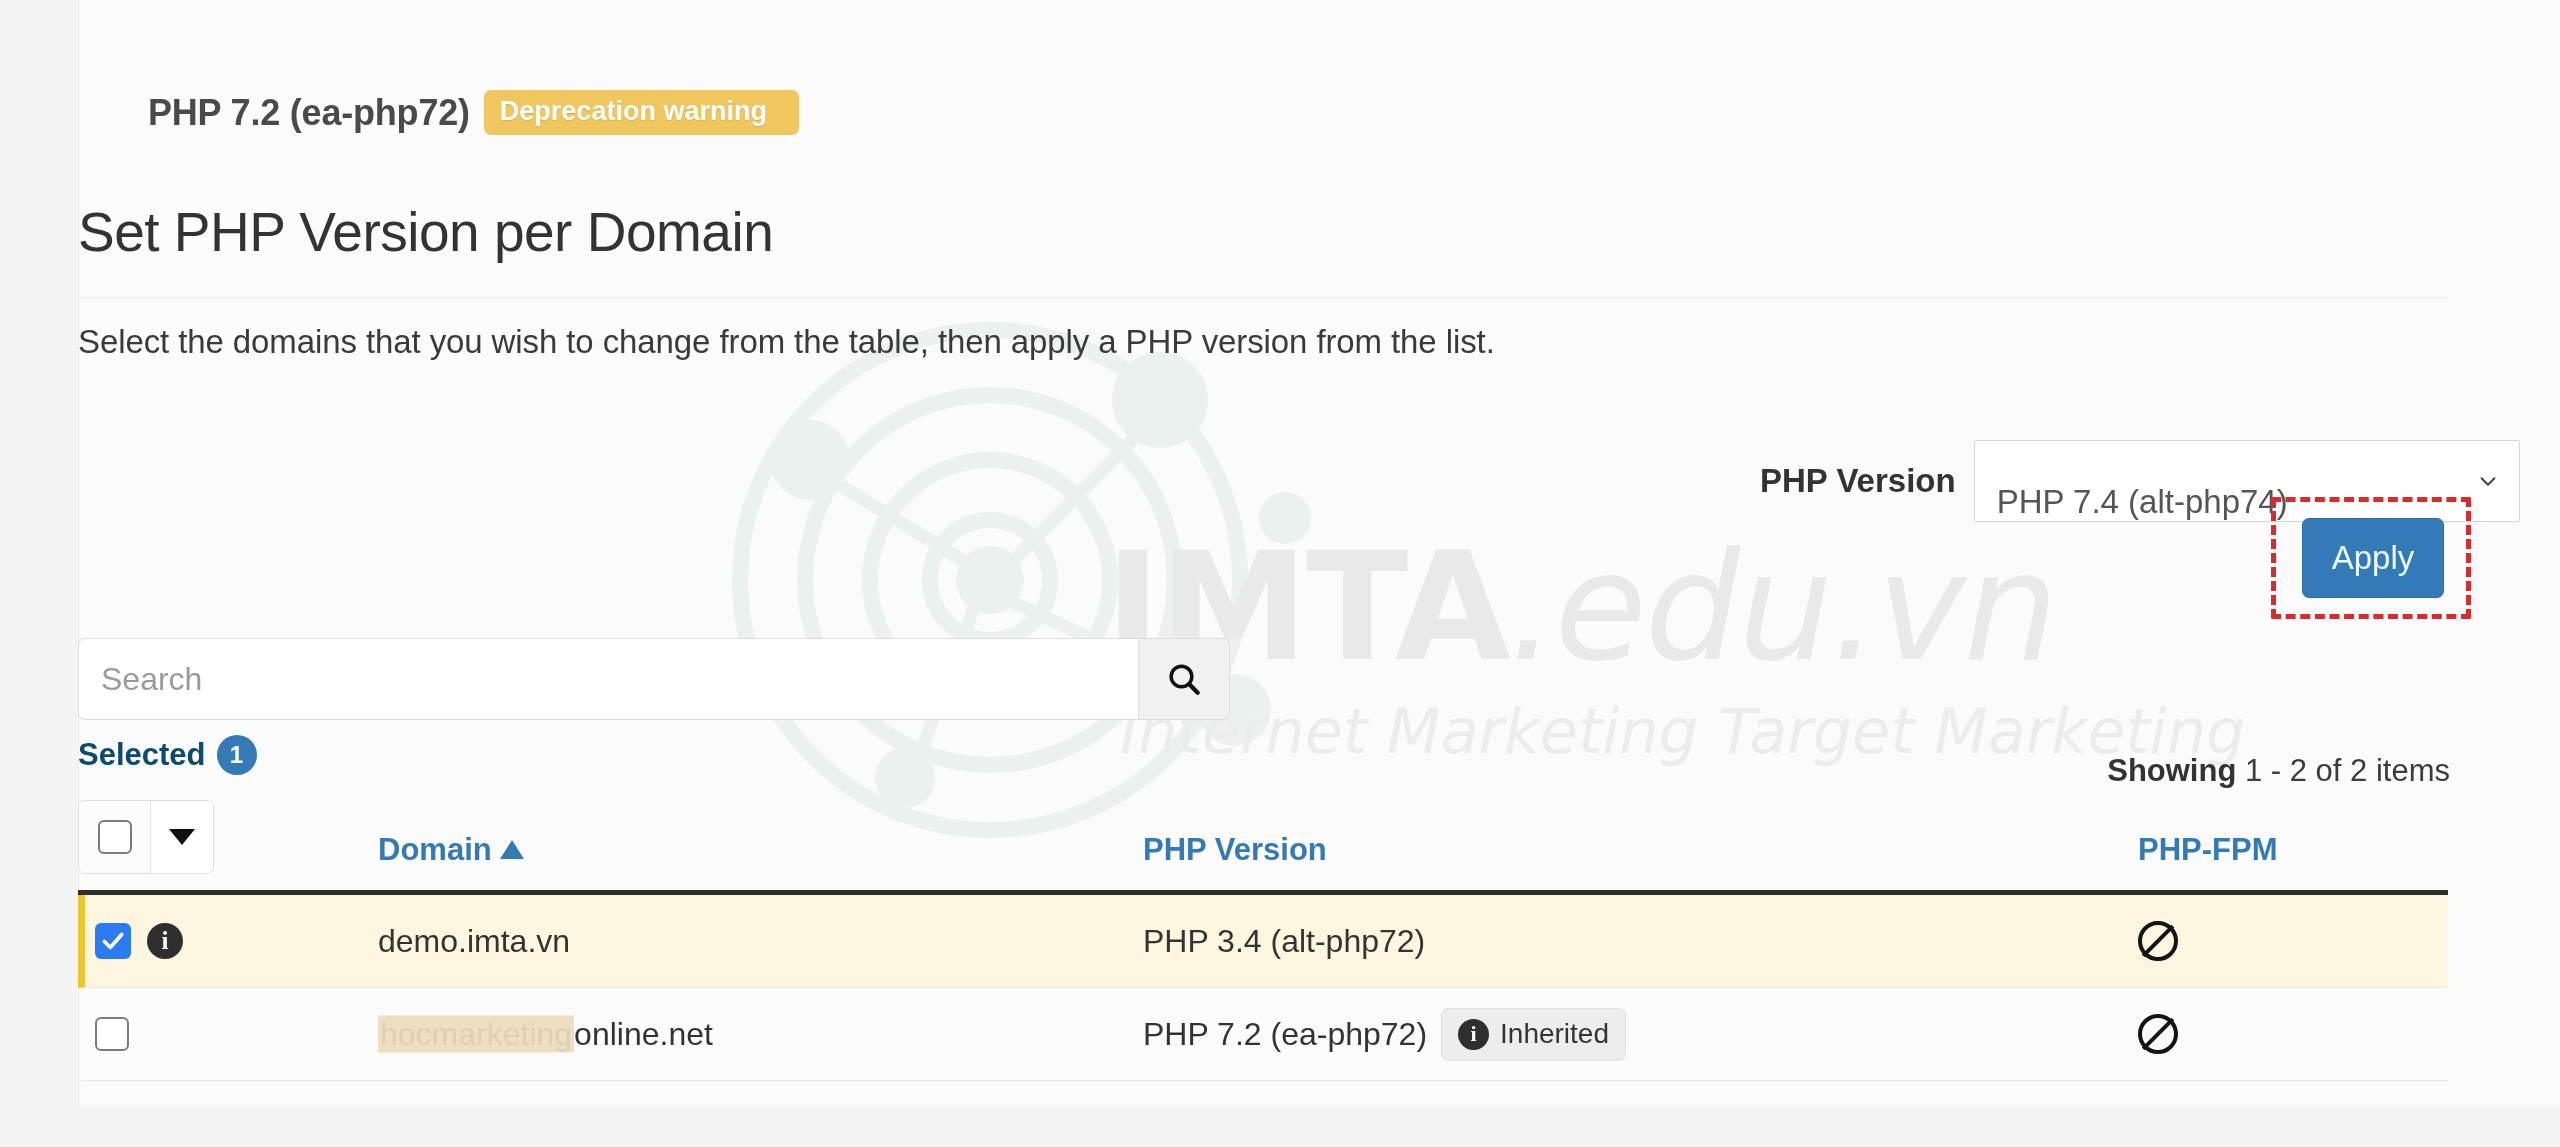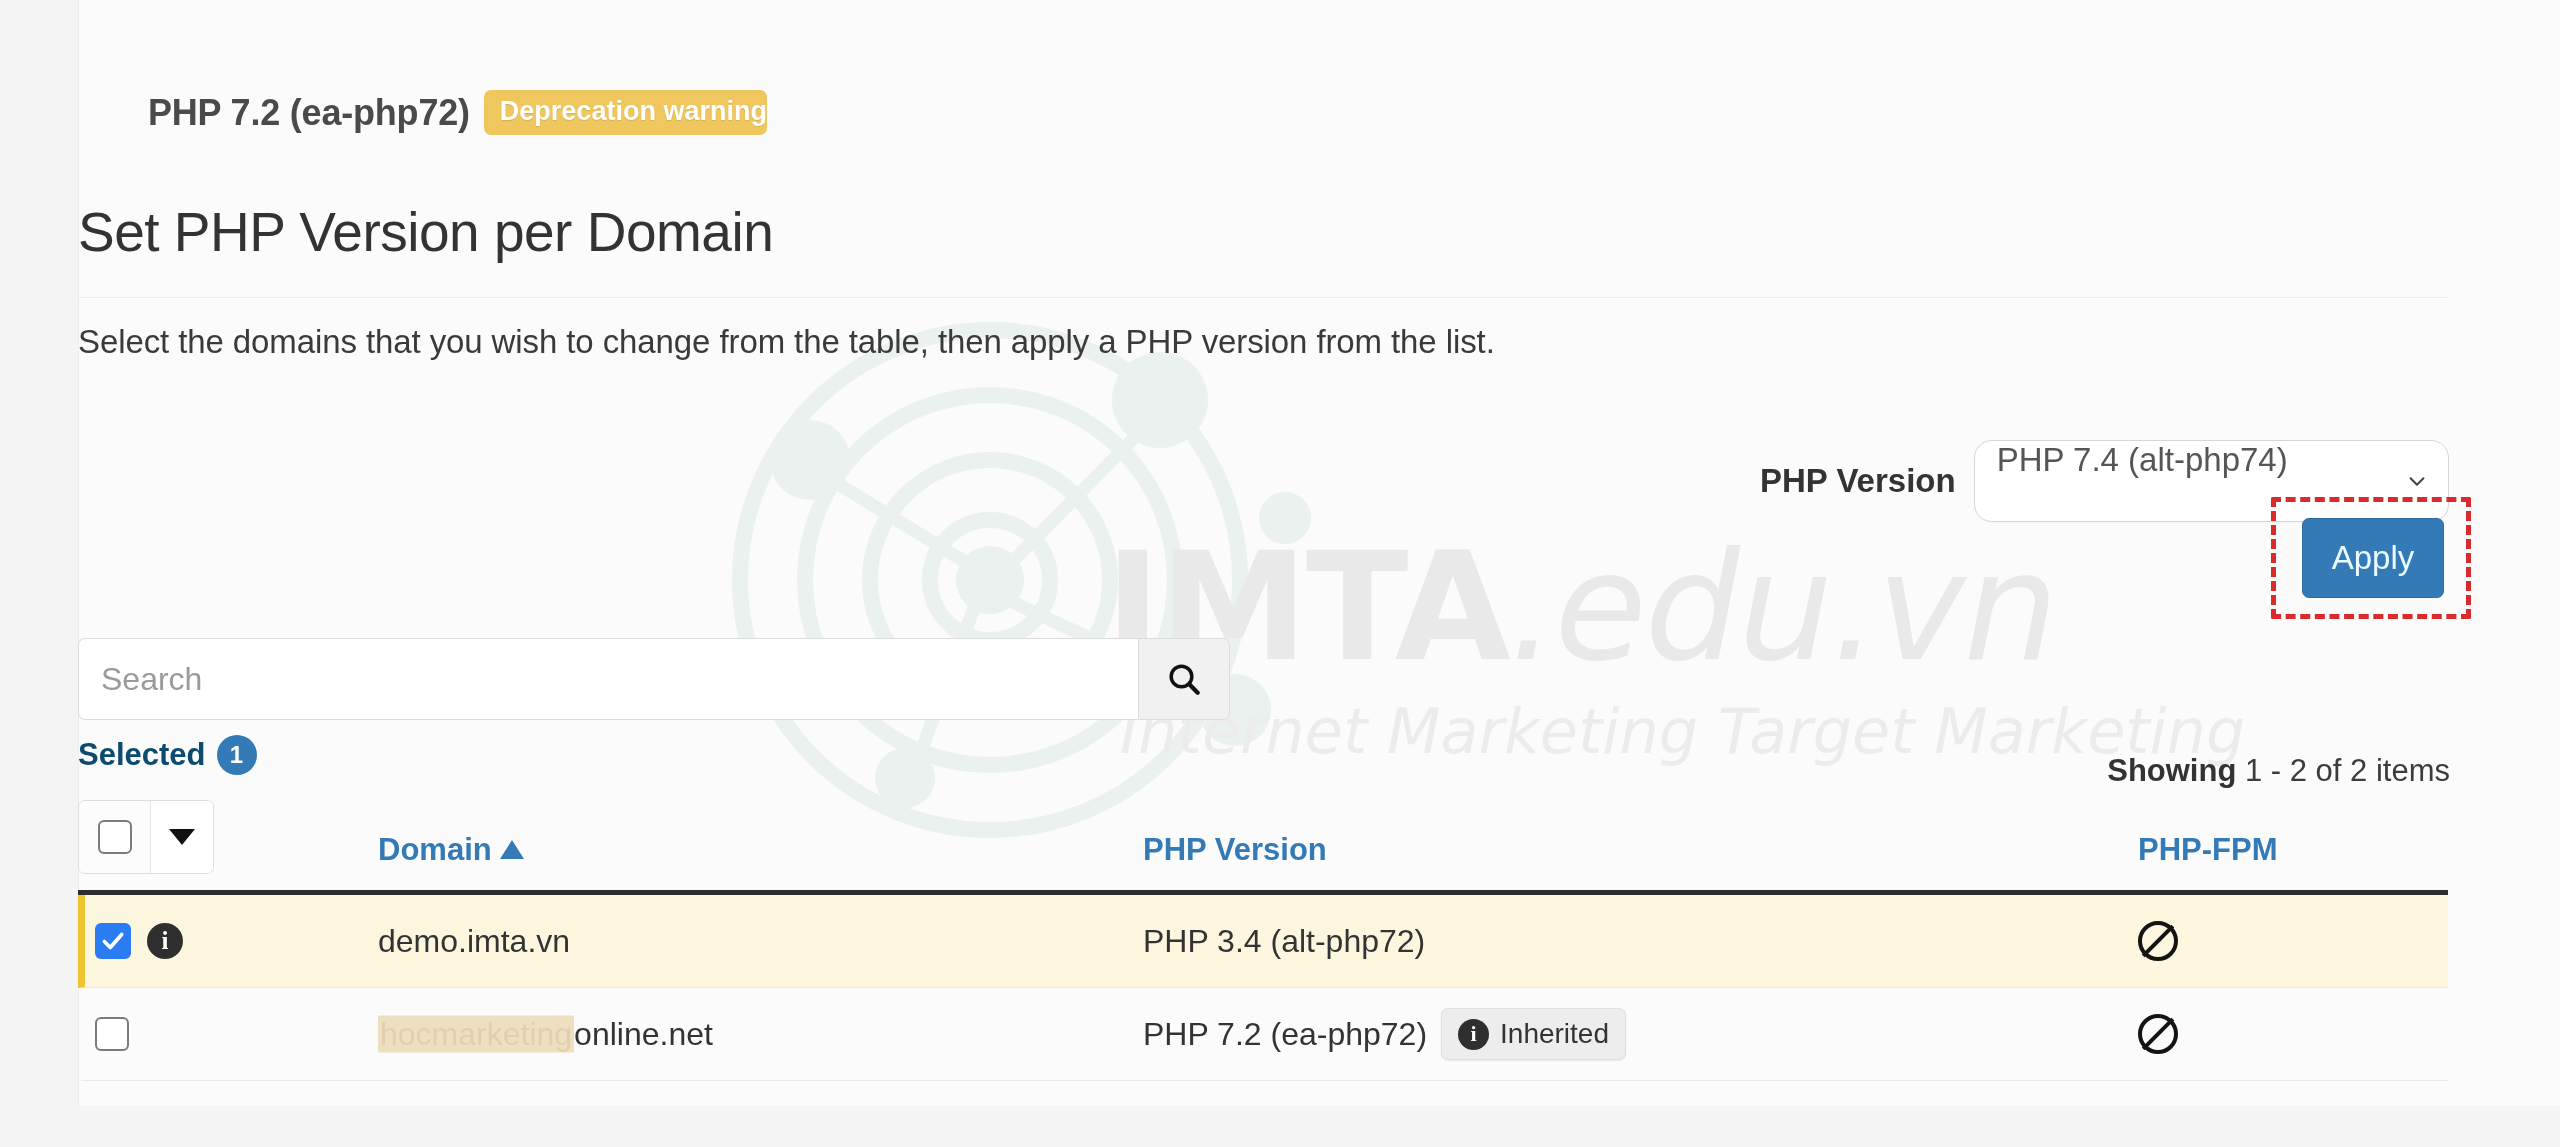--- a/index.html
+++ b/index.html
@@ -69,21 +69,21 @@
   }
   .php-head-title {
     font-size: 36px; font-weight: bold; color: #4a4a4a;
     letter-spacing: -0.2px;
   }
   .badge-warn {
     background: #efc75e;
     color: #fff;
     font-size: 27px;
     font-weight: bold;
-    padding: 8px 0 10px 16px;
+    padding: 8px 32px 10px 16px;
     border-radius: 7px;
     line-height: 1;
     text-shadow: 0 1px 1px rgba(0,0,0,.12);
   }
 
   h1#title {
     position: absolute;
     left: 78px; top: 200px;
     margin: 0;
     font-size: 55px;
@@ -110,25 +110,25 @@
     position: absolute;
     left: 1760px; top: 440px;
     display: flex; align-items: center; gap: 18px;
   }
   #version-label {
     font-size: 33px; font-weight: bold; color: #333;
     white-space: nowrap;
   }
   #version-select {
     position: relative;
-    width: 475px; height: 82px;
+    width: 546px; height: 82px;
     background: #fff;
     border: 1px solid #d6d6d6;
-    border-radius: 18px;
-    display: flex; align-items: flex-start;
+    border-radius: 2px;
+    display: flex; align-items: flex-end;
     padding: 0 22px;
     box-shadow: 0 1px 1px rgba(0,0,0,.02);
   }
   #version-select-value {
     font-size: 33px; color: #555;
     white-space: nowrap;
   }
   #version-caret {
     position: absolute; right: 20px; top: 50%;
     transform: translateY(-50%);

